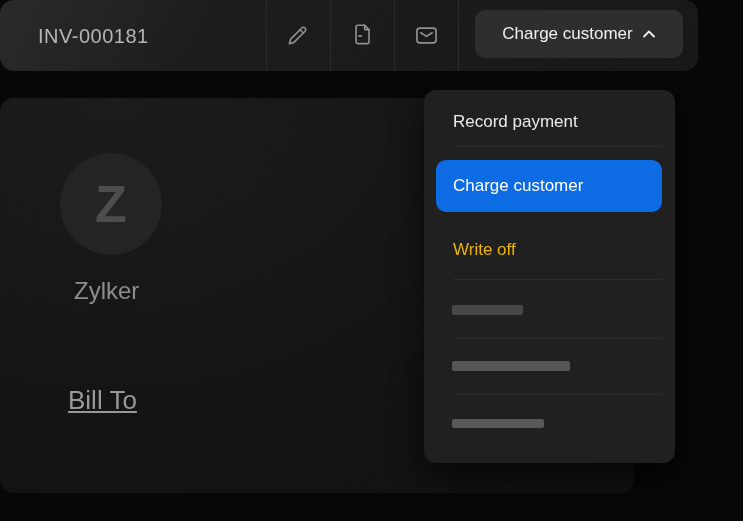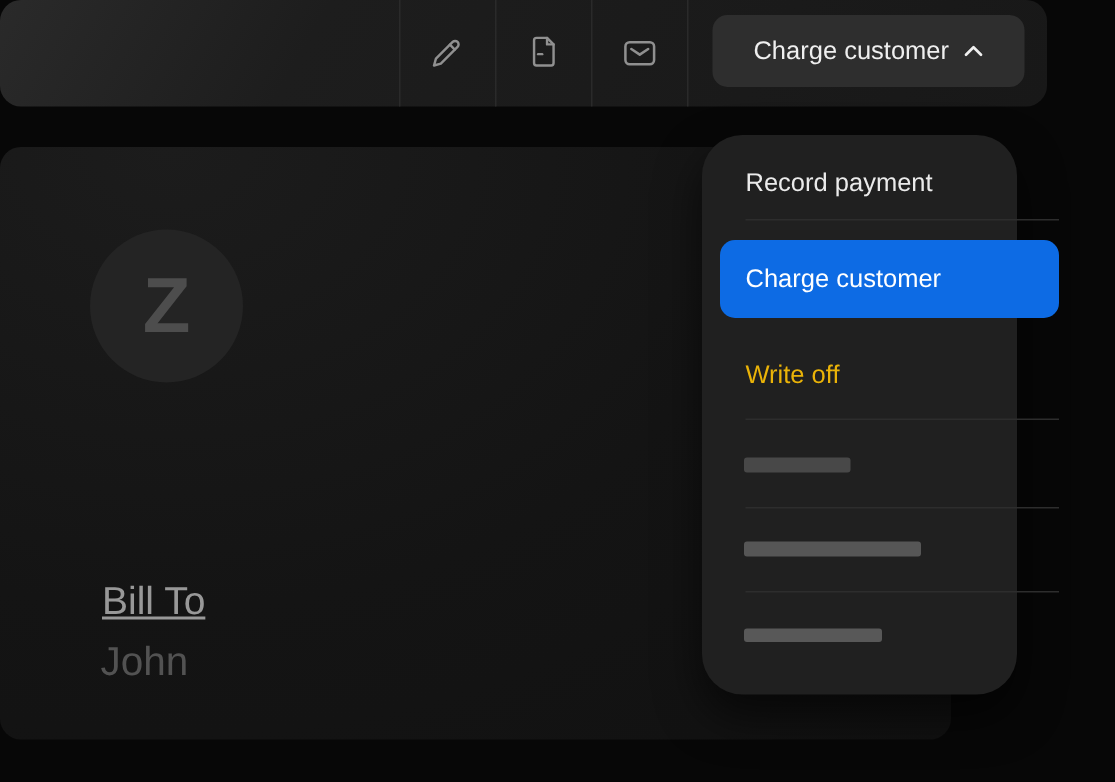--- a/index.html
+++ b/index.html
@@ -27,41 +27,42 @@
   .card{position:absolute;left:0;top:98px;width:634px;height:395px;border-radius:14px;
     background:radial-gradient(ellipse at 18% 0%,#1c1c1c 0%,#141414 55%,#111111 100%);}
   .avatar{position:absolute;left:60px;top:55px;width:102px;height:102px;border-radius:50%;
     background:#242424;display:flex;align-items:center;justify-content:center;}
   .avatar span{font-size:52px;font-weight:bold;color:#4d4d4d;line-height:1;}
   .company{position:absolute;left:74px;top:178px;font-size:24px;line-height:30px;color:#8d8d8d;}
   .billto{position:absolute;left:68px;top:286px;font-size:26px;line-height:32px;color:#989898;text-decoration:underline;}
   .billname{position:absolute;left:67px;top:326px;font-size:27px;line-height:34px;color:#525252;}
 
   
-  .dropdown{position:absolute;left:468px;top:90px;width:210px;height:373px;border-radius:27px;
+  .dropdown{position:absolute;left:424px;top:90px;width:251px;height:373px;border-radius:12px;
     background:#202020;box-shadow:0 14px 30px rgba(0,0,0,.6);}
   .menu-item{position:absolute;left:29px;width:200px;font-size:17px;line-height:28px;
     color:#ebebeb;cursor:pointer;}
   .mi-record{top:18px;}
   .mi-selected{left:12px;top:70px;width:226px;height:52px;background:#0d6be4;border-radius:10px;
     color:#ffffff;display:flex;align-items:center;padding-left:17px;line-height:normal;}
   .mi-writeoff{top:146px;color:#eab308;}
   .menu-divider{position:absolute;left:29px;width:209px;height:1px;background:#2d2d2d;}
   .d1{top:56px}.d2{top:189px}.d3{top:248px}.d4{top:304px}
   .ph-bar{position:absolute;left:28px;height:10px;border-radius:2px;background:#4f4f4f;}
   .p1{top:215px;background:#484848;}
   .p2{top:271px;background:#565656;}
   .p3{top:329px;height:9px;background:#585858;}
 </style>
 </head>
 <body>
 
 <div class="page">
 
   <header class="topbar">
+    <span class="inv">INV-000181</span>
 
     <div class="tb-sep s1"></div>
     <button class="icon-btn b1">
       <svg width="26" height="26" viewBox="0 0 24 24">
         <path d="M4 20 L5.2 15.8 L15.5 5.5 a2.1 2.1 0 0 1 3 3 L8.2 18.8 Z"></path>
         <line x1="13.8" y1="7.2" x2="16.8" y2="10.2"></line>
       </svg>
     </button>
 
     <div class="tb-sep s2"></div>
@@ -87,22 +88,22 @@
       <svg width="14" height="10" viewBox="0 0 14 10">
         <polyline points="2,7.5 7,2.5 12,7.5"></polyline>
       </svg>
     </button>
   </header>
 
   <section class="card">
     <div class="avatar">
       <span>Z</span>
     </div>
+    <div class="company">Zylker</div>
     <div class="billto">Bill To</div>
-    <div class="billname">John</div>
   </section>
 
   <div class="dropdown">
     <div class="menu-item mi-record">Record payment</div>
     <div class="menu-divider d1"></div>
 
     <div class="menu-item mi-selected">Charge customer</div>
 
     <div class="menu-item mi-writeoff">Write off</div>
     <div class="menu-divider d2"></div>

